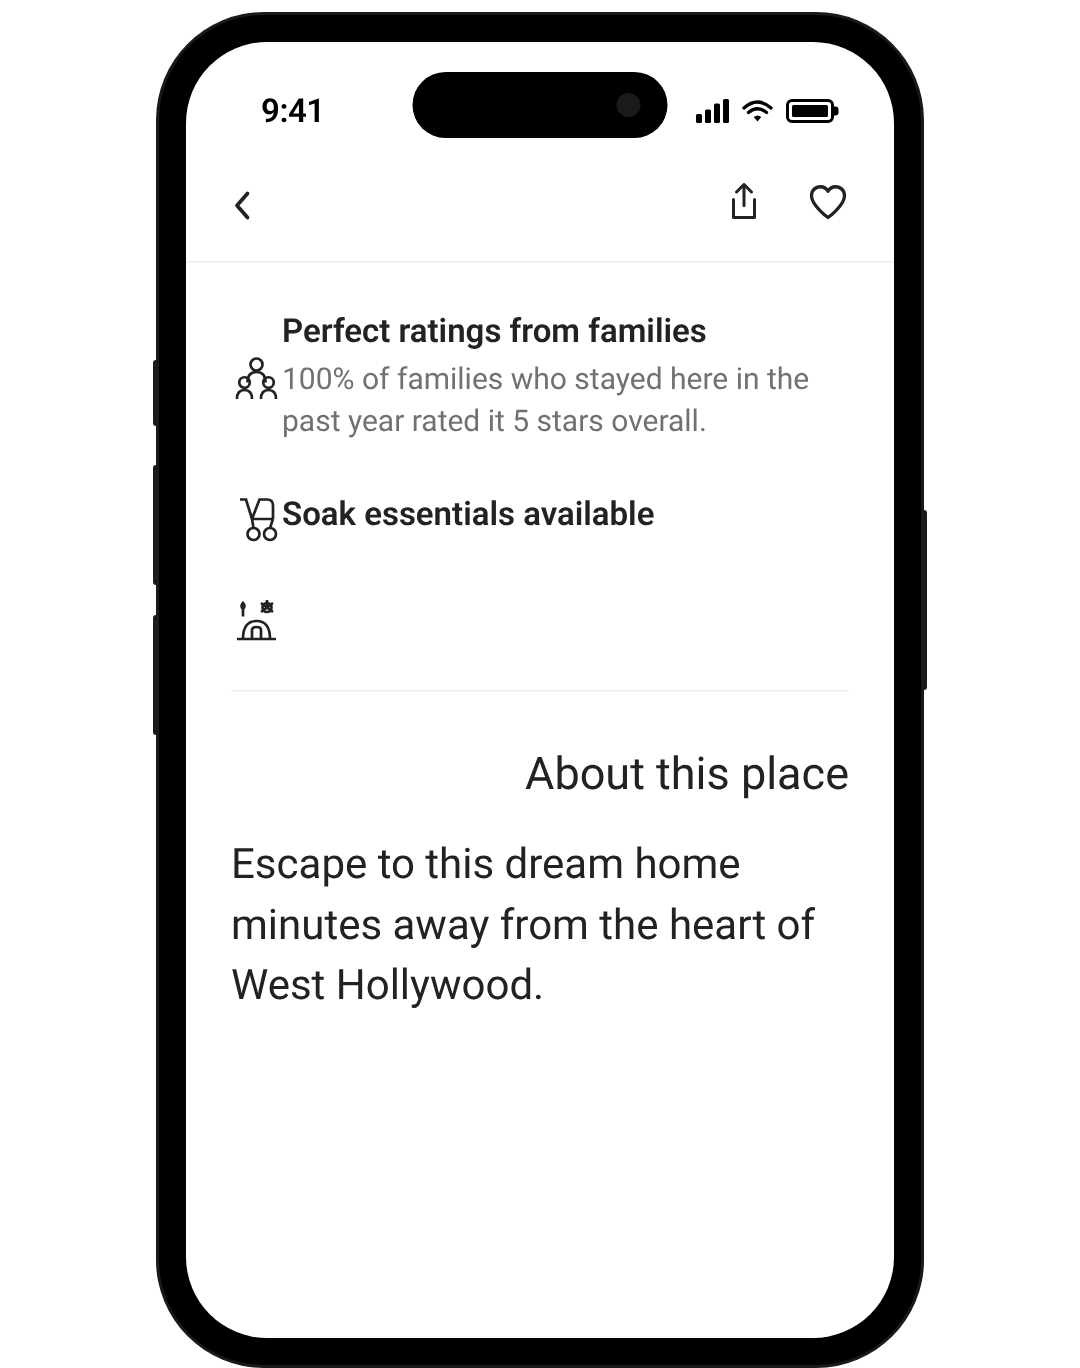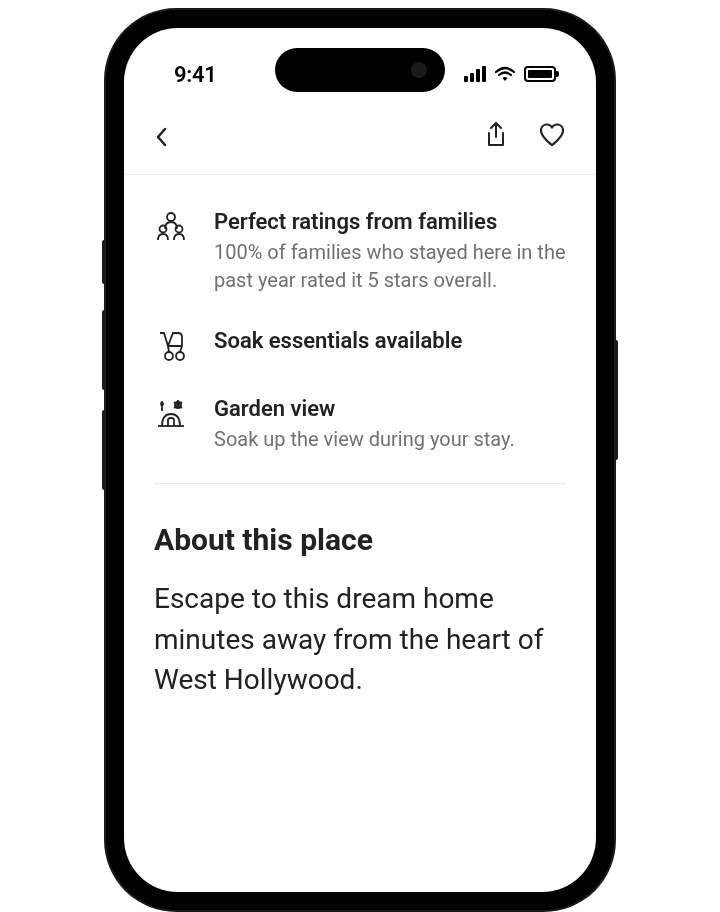--- a/index.html
+++ b/index.html
@@ -201,22 +201,22 @@
       color: #717171;
     }
     
     
     .highlights {
       padding: 34px 0 30px 0;
       border-bottom: 1px solid #ebebeb;
     }
     .highlight {
       display: flex;
-      gap: 26px;
       margin-bottom: 34px;
+      align-items: center;
     }
     .highlight:last-child { margin-bottom: 0; }
     .highlight-icon {
       width: 34px;
       flex-shrink: 0;
       padding-top: 2px;
     }
     .highlight-icon svg { display: block; }
     .highlight-text .h-title {
       font-size: 22px;
@@ -229,23 +229,24 @@
       color: #717171;
       line-height: 1.4;
     }
     
     
     .about {
       padding: 38px 0;
     }
     .about-title {
       font-size: 30px;
-      font-weight: 700;
+      font-weight: 400;
       color: #222;
       margin-bottom: 22px;
+      text-align: right;
     }
     .about-text {
       font-size: 28px;
       color: #222;
       line-height: 1.45;
     }
     
     
     .side-btn {
       position: absolute;
@@ -354,24 +355,20 @@
           <div class="highlight-icon">
             <svg width="34" height="32" viewBox="0 0 34 32" fill="none" stroke="#222" stroke-width="1.8">
               <path d="M4 28 L30 28"></path>
               <path d="M8 28 Q8 16 17 16 Q26 16 26 28"></path>
               <path d="M14 28 L14 22 Q14 20 17 20 Q20 20 20 22 L20 28"></path>
               <path d="M8 8 Q6 6 8 4 Q10 6 8 8 L8 13"></path>
               <circle cx="24" cy="7" r="3"></circle>
               <path d="M24 7 L24 2 M24 7 L28 4 M24 7 L20 4 M24 7 L28 10 M24 7 L20 10"></path>
             </svg>
           </div>
-          <div class="highlight-text">
-            <div class="h-title">Garden view</div>
-            <div class="h-desc">Soak up the view during your stay.</div>
-          </div>
         </div>
 
       </div>
 
       <div class="about">
         <h2 class="about-title">About this place</h2>
         <p class="about-text">Escape to this dream home minutes away from the heart of West Hollywood.</p>
       </div>
 
     </div>

